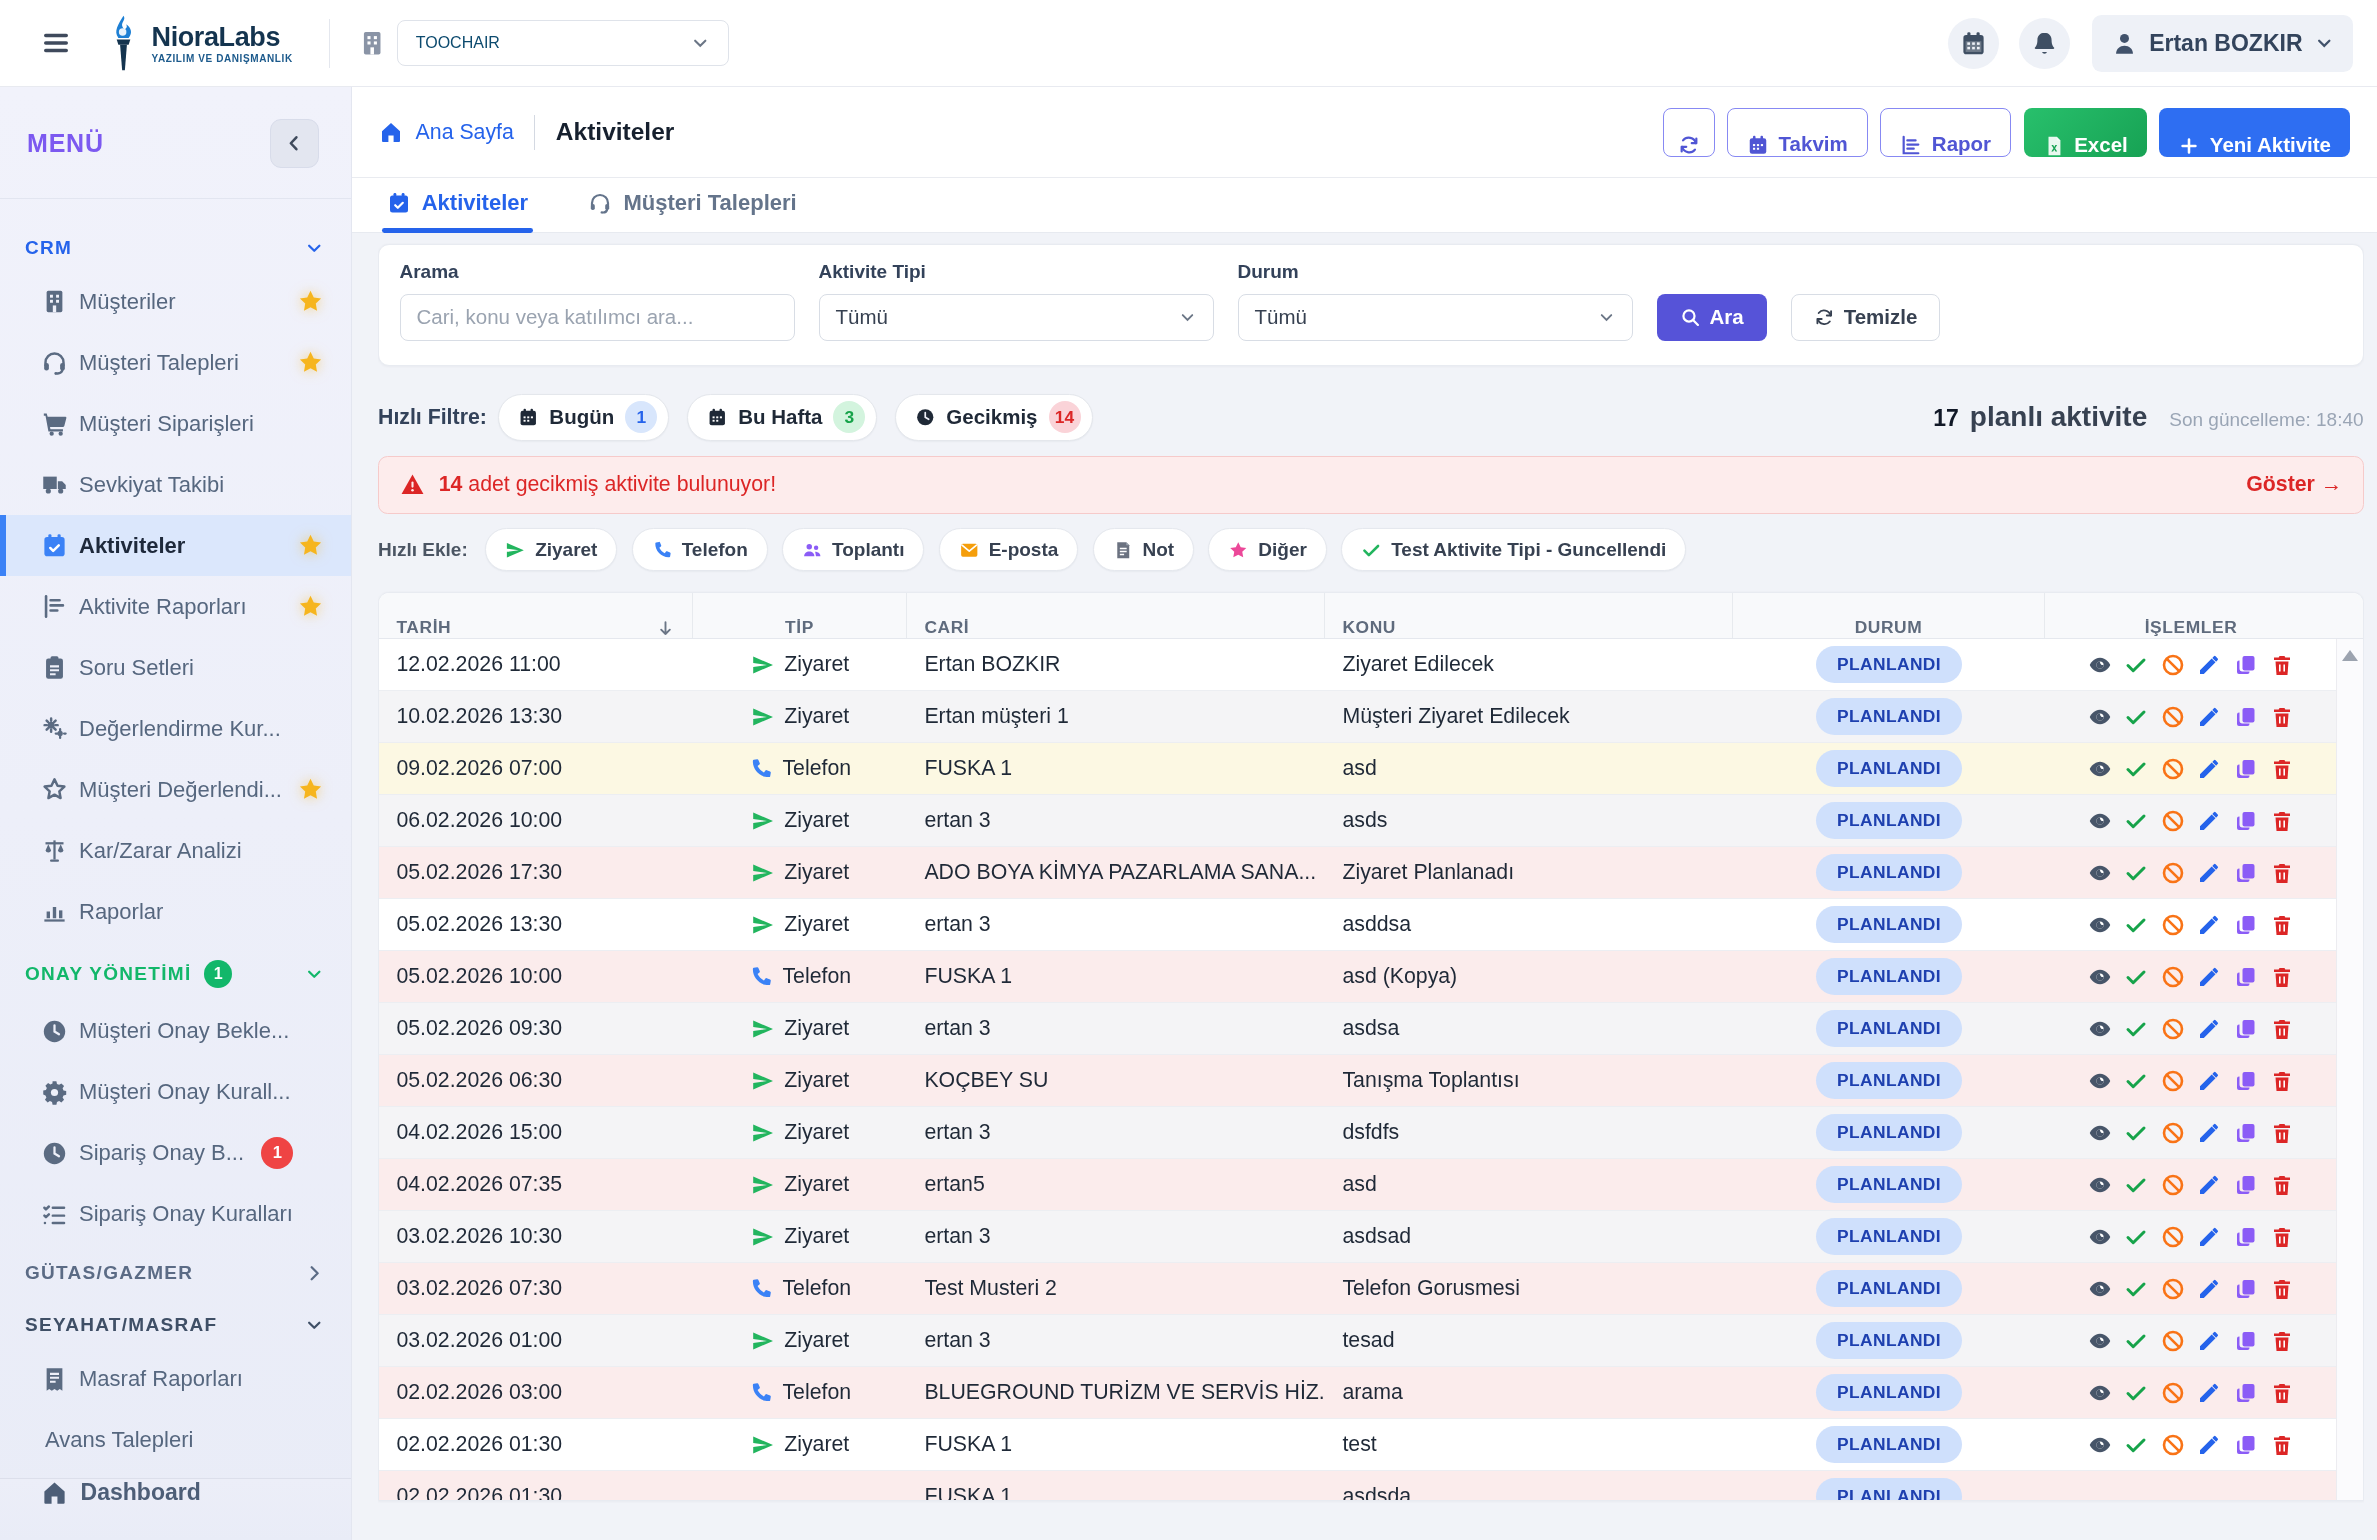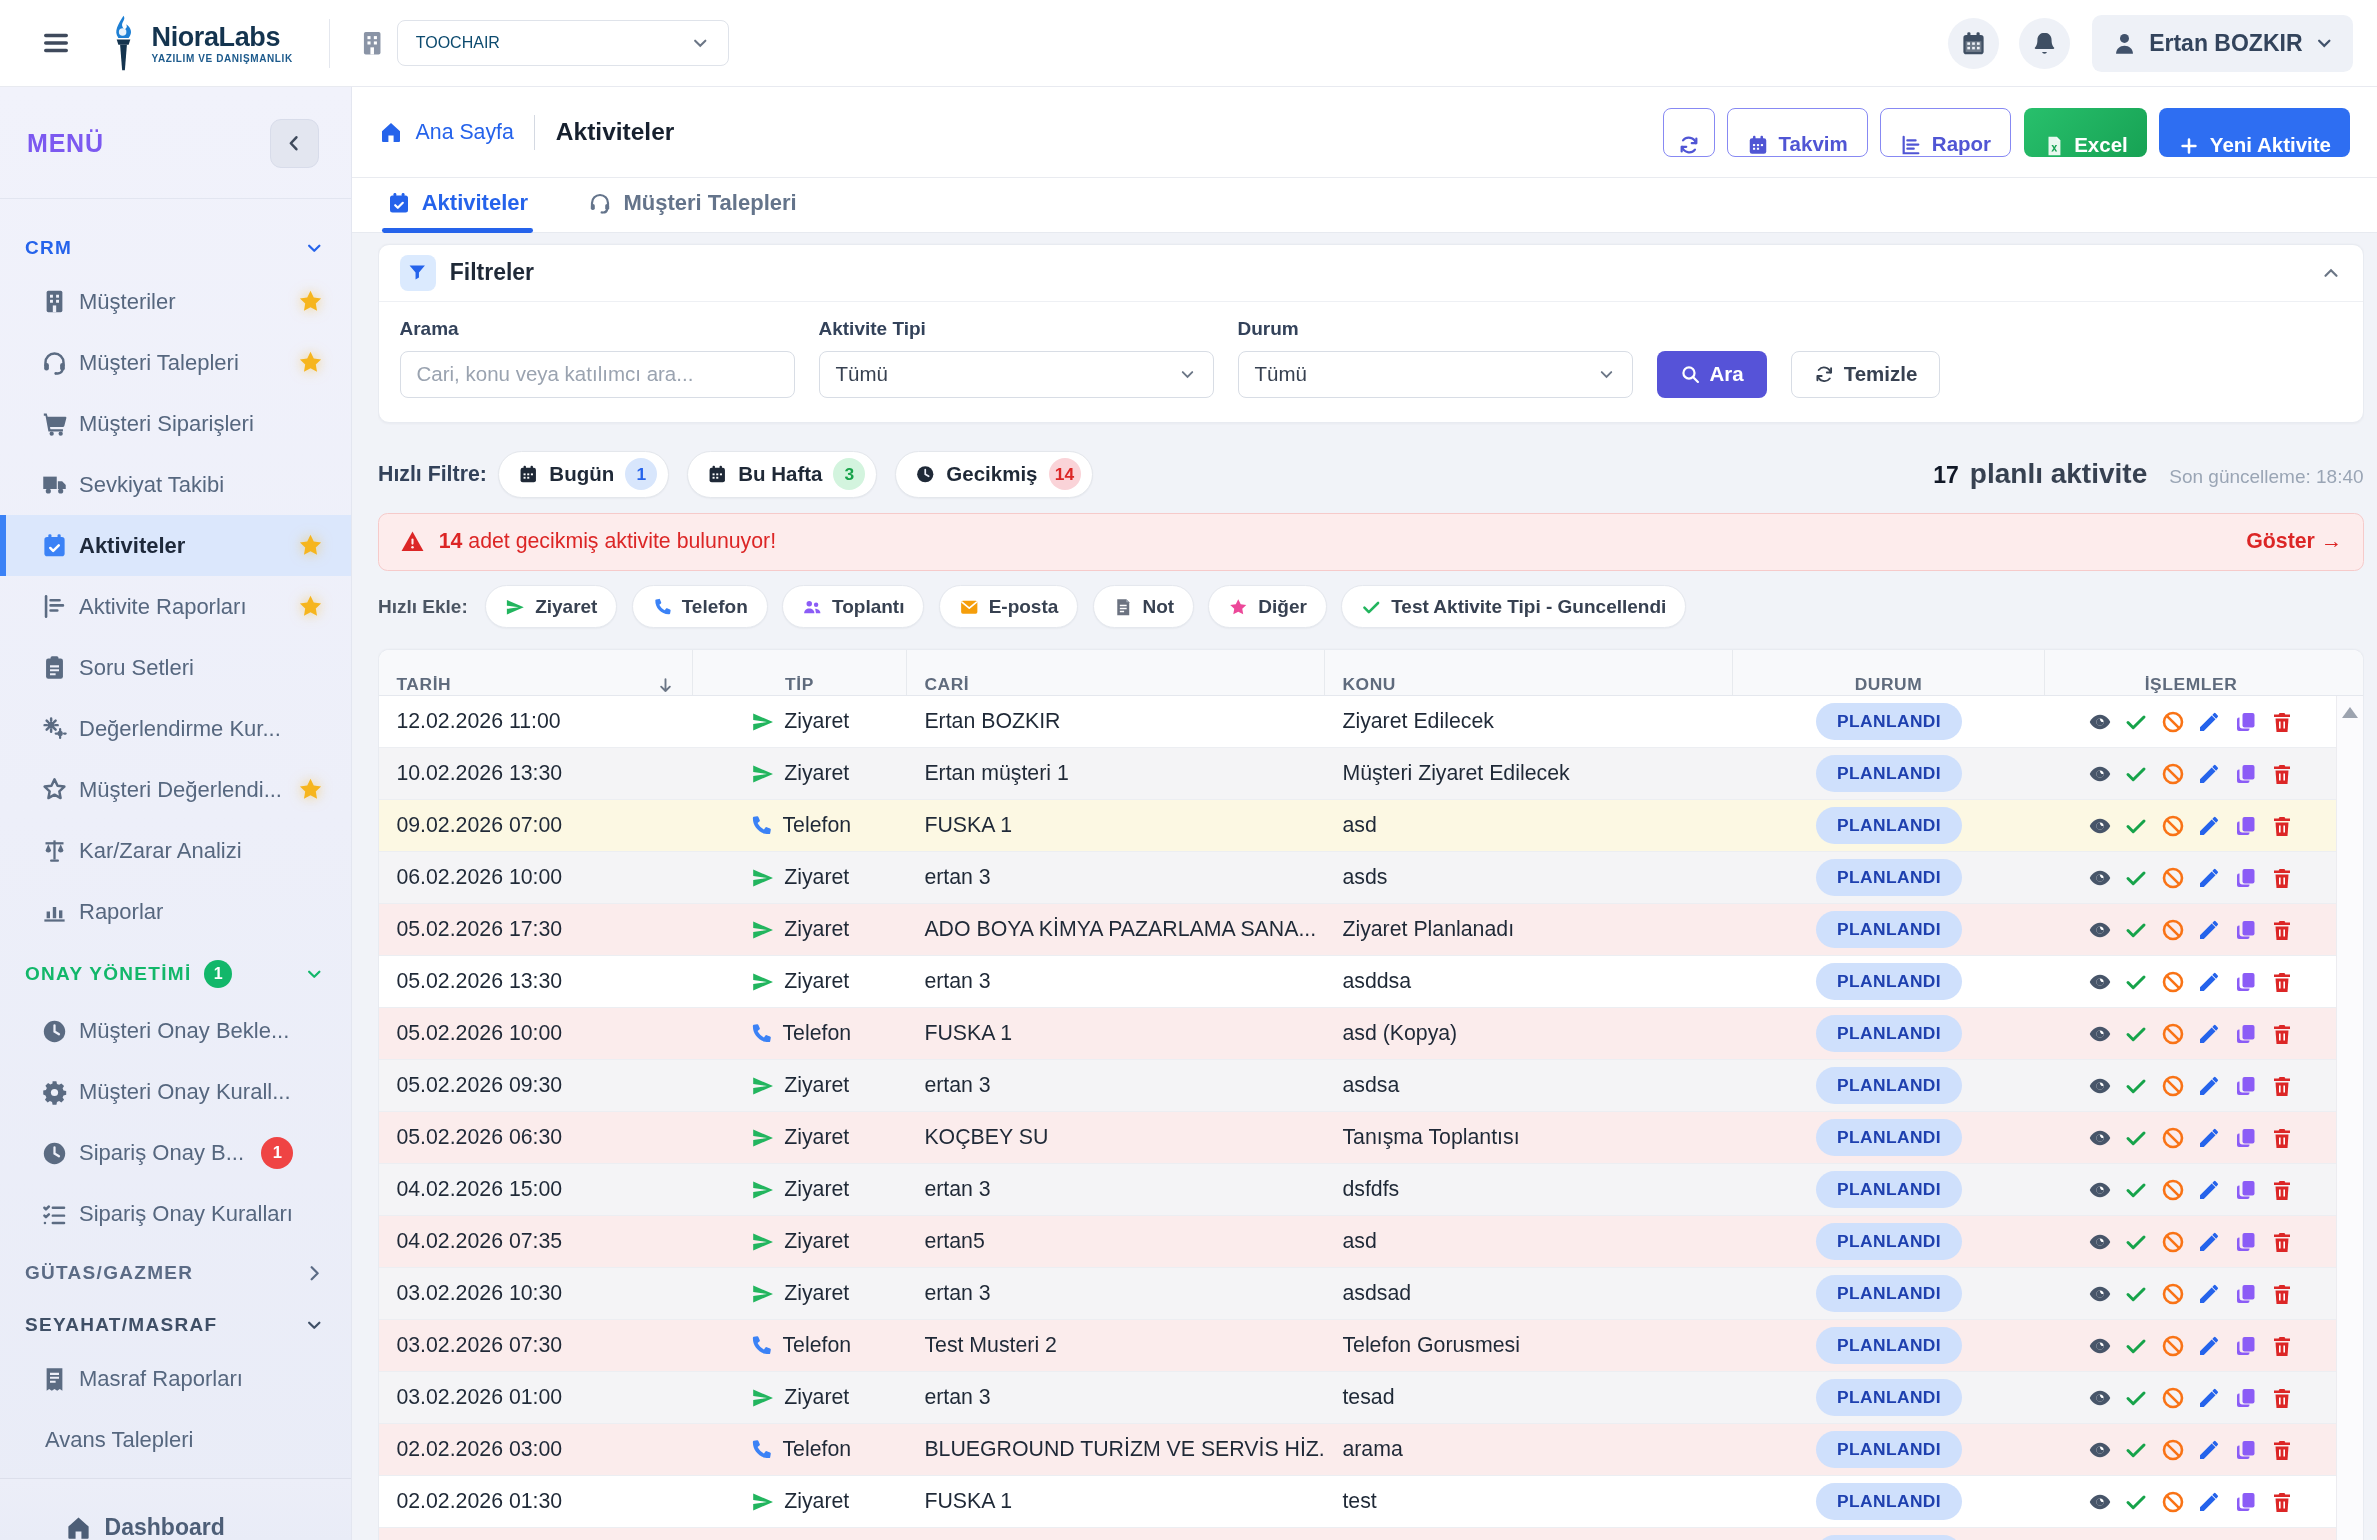--- a/index.html
+++ b/index.html
@@ -43,21 +43,21 @@
 .sitem{position:relative;display:flex;align-items:center;height:61px;padding:0 27px 0 41px;cursor:pointer}
 .sitem .iico{width:27px;height:27px;color:#5b6b82}
 .sitem .ilabel{margin-left:11px;font-size:22px;color:#56677f;white-space:nowrap}
 .sitem.noicon{padding-left:34px}
 .sitem .star{margin-left:auto;width:27px;height:27px;color:#f6b51e;filter:drop-shadow(0 0 6.3px rgba(246,181,30,.55))}
 .sitem .rbadge{margin-left:17.4px;min-width:32px;height:32px;border-radius:50%;background:#ef4444;color:#fff;font-size:16.6px;font-weight:700;display:flex;align-items:center;justify-content:center}
 .sitem.active{background:#dbe7fc}
 .sitem.active::before{content:"";position:absolute;left:0;top:0;bottom:0;width:6.3px;background:#3b82f6}
 .sitem.active .iico{color:#3b82f6}
 .sitem.active .ilabel{color:#1e293b;font-weight:700}
-.sfoot{position:absolute;left:0;right:0;bottom:0;height:63px;border-top:0.8px solid #dcdfeb;background:linear-gradient(180deg,#ecEEf8,#e9ecf7);display:flex;align-items:flex-end;padding:0 65px;cursor:pointer}
+.sfoot{position:absolute;left:0;right:0;bottom:0;height:63px;border-top:0.8px solid #dcdfeb;background:linear-gradient(180deg,#ecEEf8,#e9ecf7);display:flex;align-items:flex-start;padding:0 41px;cursor:pointer}
 .sfoot .iico{width:27px;height:27px;color:#4d5e77}
 .sfoot .ilabel{margin-left:12.6px;font-size:23px;color:#4d5e77;font-weight:600}
 
 
 .main{position:absolute;top:87px;left:352px;right:0;bottom:0;overflow:hidden}
 .pagebar{height:91px;background:#fff;border-bottom:0.8px solid #e9ebf0;display:flex;align-items:center;padding:0 27px}
 .crumb{display:flex;align-items:center;gap:12.6px}
 .crumb .hico{width:24px;height:24px;color:#2563eb}
 .crumb .clink{font-size:21.3px;color:#2563eb;cursor:pointer}
 .crumb .cdiv{width:0.8px;height:35px;background:#d4d9e2;margin:0 8px}
@@ -593,35 +593,20 @@
               <circle cx="13.8" cy="21.4" r="1.2" fill="currentColor" stroke="none"></circle>
             </svg>
           </span>
         <span class="tlabel">Müşteri Talepleri</span>
       </div>
     </div>
 
     <div class="content">
 
       <section class="fcard">
-        <div class="fhead">
-          <span class="fchip">
-              <span class="icon" style="width:20.5px;height:20.5px">
-                <svg viewBox="0 0 24 24" fill="currentColor">
-                  <path d="M3 4h18l-7 8.2V18l-4 2.6v-8.4z"></path>
-                </svg>
-              </span>
-            </span>
-          <span class="ftitle">Filtreler</span>
-          <span class="icon chev">
-              <svg viewBox="0 0 24 24" fill="none" stroke="currentColor" stroke-width="2.4" stroke-linecap="round">
-                <path d="M6 15l6-6 6 6"></path>
-              </svg>
-            </span>
-        </div>
         <div class="fbody">
           <div class="ffield">
             <div class="flabel">Arama</div>
             <div class="fctl w-search">
                 <span class="ph">Cari, konu veya katılımcı ara...</span>
               </div>
           </div>
           <div class="ffield">
             <div class="flabel">Aktivite Tipi</div>
             <div class="fctl sel w-type">

